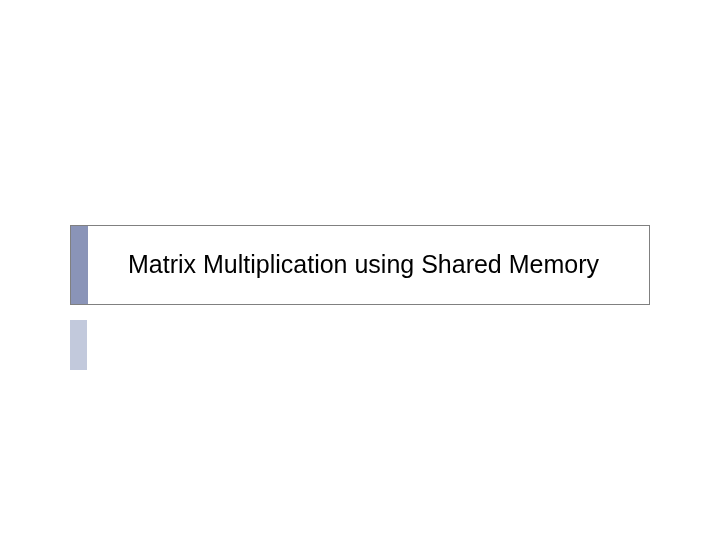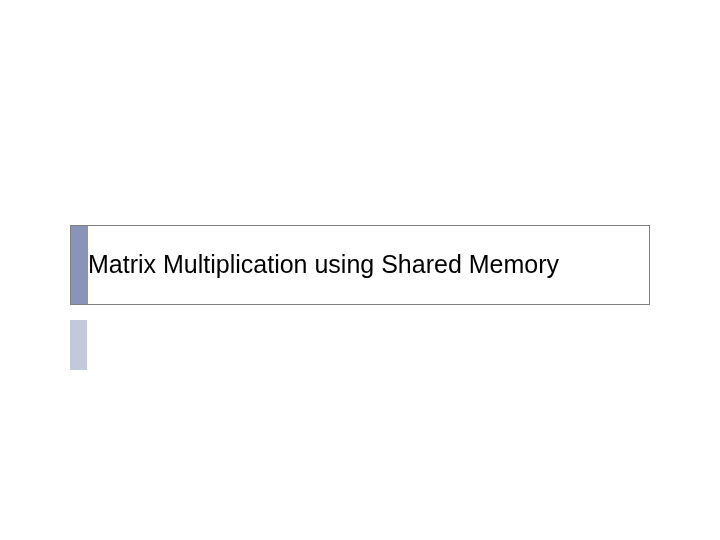--- a/index.html
+++ b/index.html
@@ -26,22 +26,23 @@
     .title-block .accent-bar {
       width: 17px;
       height: 100%;
       background: #8a94b8;
       flex-shrink: 0;
     }
     .title-block .title-text-wrap {
       flex: 1;
       display: flex;
       align-items: center;
-      justify-content: flex-start;
+      justify-content: center;
       padding-right: 30px;
+      padding-left: 20px;
     }
     .title-block .title-text {
       font-size: 25px;
       color: #000000;
       text-align: right;
       line-height: 1.25;
     }
     .subtitle-block {
       position: absolute;
       left: 70px;

